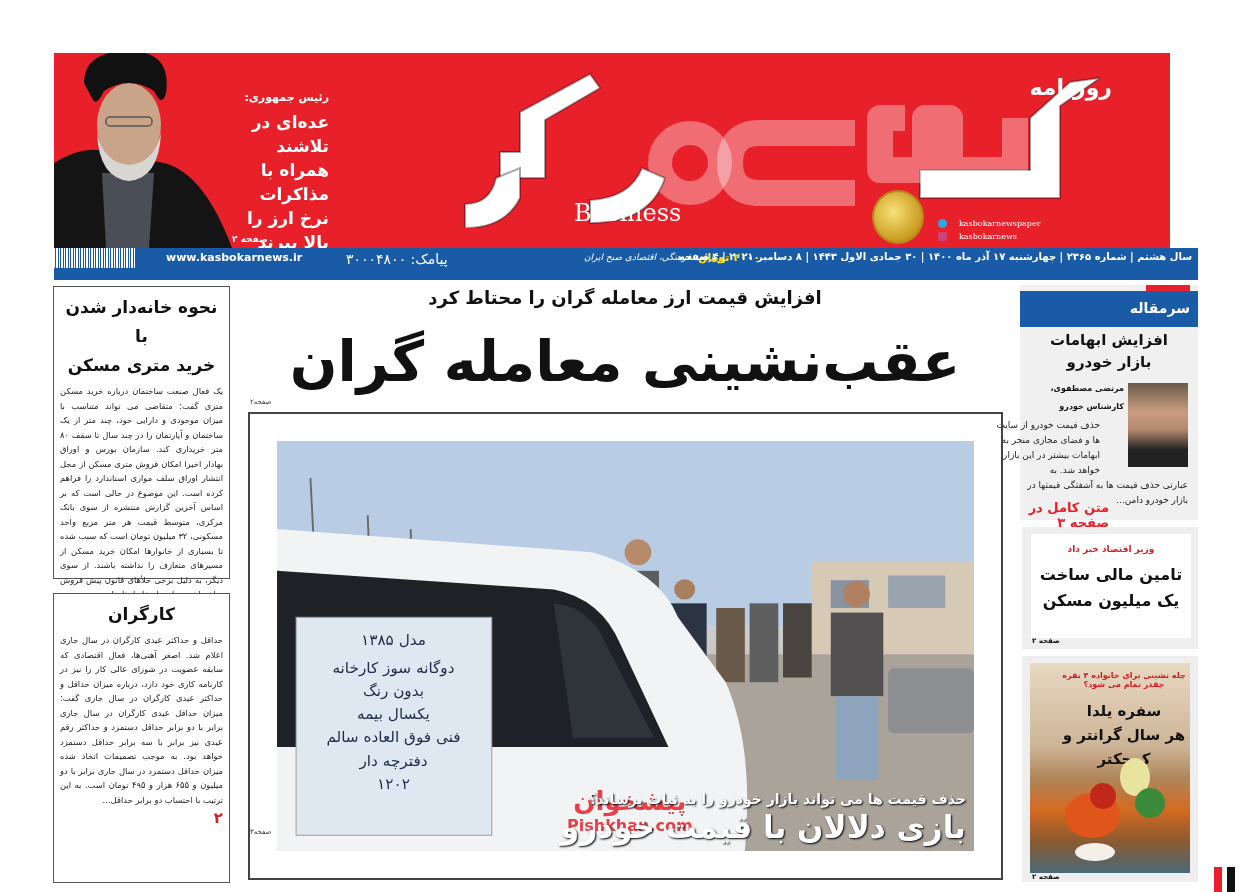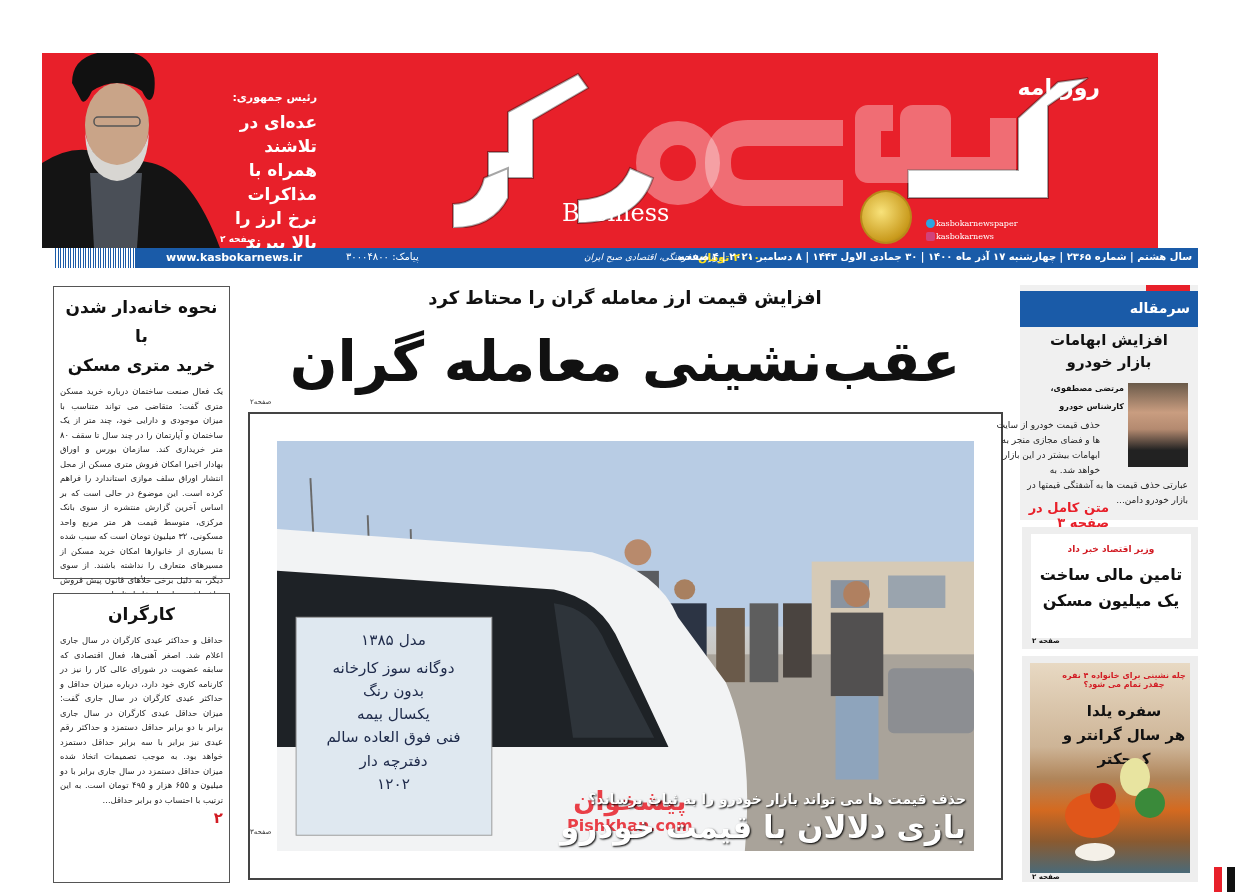--- a/index.html
+++ b/index.html
@@ -1,41 +1,41 @@
 <!DOCTYPE html>
 <html><head>
 <meta charset="utf-8">
 <style>
   * { box-sizing: border-box; margin: 0; padding: 0; }
   html, body { width: 1250px; height: 892px; background: #ffffff; overflow: hidden; }
   body { position: relative; font-family: "DejaVu Sans", sans-serif; direction: rtl; color: #111; }
 
   
-  .masthead { position: absolute; left: 42px; top: 53px; width: 1116px; height: 195px; background: #e8202a; overflow: hidden; }
+  .masthead { position: absolute; left: 54px; top: 53px; width: 1116px; height: 195px; background: #e8202a; overflow: hidden; }
   .pres-photo { position: absolute; left: 0; top: 0; width: 178px; height: 195px; }
   .pres-quote { position: absolute; left: 150px; top: 38px; width: 125px; text-align: right; color: #fff; }
   .pres-kicker { font-size: 11px; font-weight: bold; color: #fff; margin-bottom: 6px; }
   .pres-headline { font-size: 17px; font-weight: bold; line-height: 24px; color: #fff; }
   .pres-page { position: absolute; left: 178px; top: 181px; font-size: 9px; color: #fff; font-weight: bold; }
 
   .logo-word { position: absolute; right: 50px; top: 5px; width: 660px; height: 170px; }
   .logo-sub { position: absolute; right: 58px; top: 22px; font-size: 22px; font-weight: bold; color: #fff; }
   .logo-business { position: absolute; left: 520px; top: 146px; font-family: "DejaVu Serif", serif; font-size: 24px; color: #fff; direction: ltr; }
   .coin { position: absolute; left: 818px; top: 137px; width: 52px; height: 54px; border-radius: 50%; background: radial-gradient(circle at 40% 40%, #f8e27a, #c99a1c 70%, #8a6a10); border: 2px solid #b8891a; }
   .social { position: absolute; left: 872px; top: 164px; direction: ltr; text-align: left; font-family: "DejaVu Serif", serif; font-size: 8px; color: #fff; }
-  .social-row { display: flex; align-items: center; gap: 1px; height: 13px; padding-left: 12px; }
+  .social-row { display: flex; align-items: center; gap: 12px; height: 13px; padding-left: 12px; }
   .social-ico { width: 9px; height: 9px; border-radius: 50%; display: inline-block; }
   .ico-tg { background: #2ca5e0; }
   .ico-ig { background: #d1427a; border-radius: 2px; }
 
   
-  .infobar { position: absolute; left: 54px; top: 248px; width: 1144px; height: 20px; background: #1a5ba8; color: #fff; font-size: 10px; display: flex; align-items: center; }
+  .infobar { position: absolute; left: 54px; top: 248px; width: 1144px; height: 32px; background: #1a5ba8; color: #fff; font-size: 10px; display: flex; align-items: center; }
   .barcode { position: absolute; left: 0; top: 0; width: 82px; height: 20px; background: repeating-linear-gradient(90deg, #fff 0 1px, #1a5ba8 1px 2px, #fff 2px 4px, #1a5ba8 4px 5px); }
   .ib-site { position: absolute; left: 112px; top: 3px; font-weight: bold; direction: ltr; font-size: 11px; }
-  .ib-sms { position: absolute; left: 292px; top: 3px; font-size: 10px; }
+  .ib-sms { position: absolute; left: 292px; top: 3px; font-size: 14px; }
   .ib-tagline { position: absolute; left: 530px; top: 4px; font-size: 9px; font-style: italic; }
   .ib-price { position: absolute; left: 644px; top: 3px; font-size: 11px; font-weight: bold; color: #ffe01a; }
   .ib-date { position: absolute; right: 6px; top: 3px; font-size: 10px; font-weight: bold; }
 
   
   .side-box { position: absolute; left: 53px; width: 177px; border: 1px solid #555; background: #fff; padding: 6px 6px 4px 6px; }
   .box1 { top: 286px; height: 293px; }
   .box2 { top: 593px; height: 290px; }
   .side-title { font-size: 17px; font-weight: bold; text-align: center; line-height: 29px; margin-bottom: 4px; }
   .side-body { font-size: 8.4px; line-height: 14.5px; text-align: justify; color: #222; }

